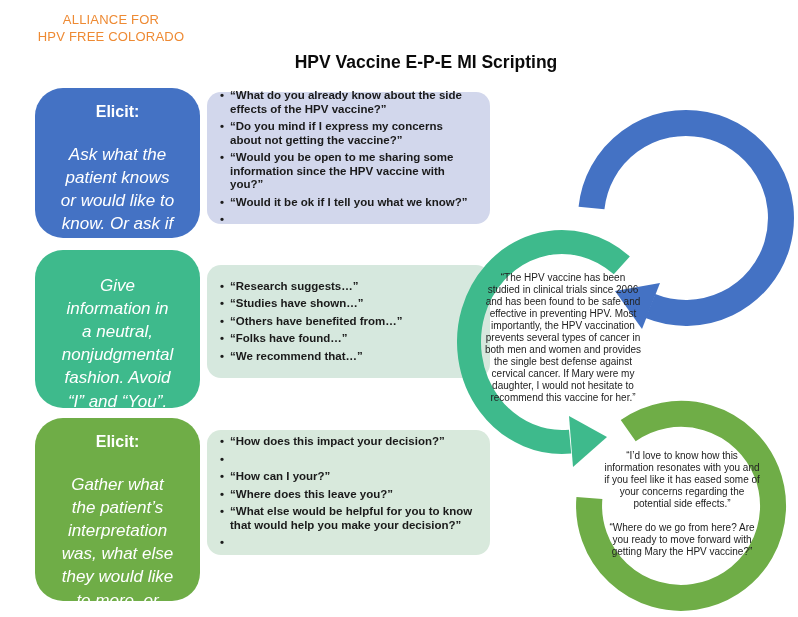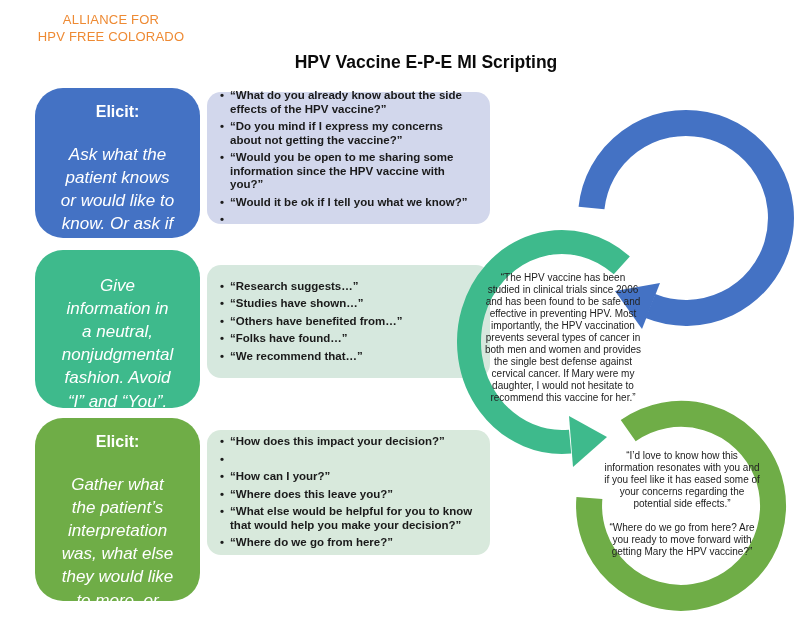--- a/index.html
+++ b/index.html
@@ -125,21 +125,20 @@
     <li class="bullet">
         <span class="dot">•</span>
         <span>“Where does this leave you?”</span>
       </li>
     <li class="bullet">
         <span class="dot">•</span>
         <span>“What else would be helpful for you to know that would help you make your decision?”</span>
       </li>
     <li class="bullet">
         <span class="dot">•</span>
-        <span>“Where do we go from here?”</span>
       </li>
   </ul>
 
   <svg id="rings" viewBox="0 0 798 617">
     <path d="M 591.5 208 A 95 95 0 1 1 650.4 306" fill="none" stroke-width="26" stroke="#4472C4"></path>
     <polygon points="615,291 642,329 660,283" fill="#4472C4"></polygon>
 
     <path d="M 621.8 265.4 A 93 100 0 1 0 570.1 441.6" fill="none" stroke-width="24" stroke="#3EBA8C"></path>
     <polygon points="607,437 573,467 569,416" fill="#3EBA8C"></polygon>
 

